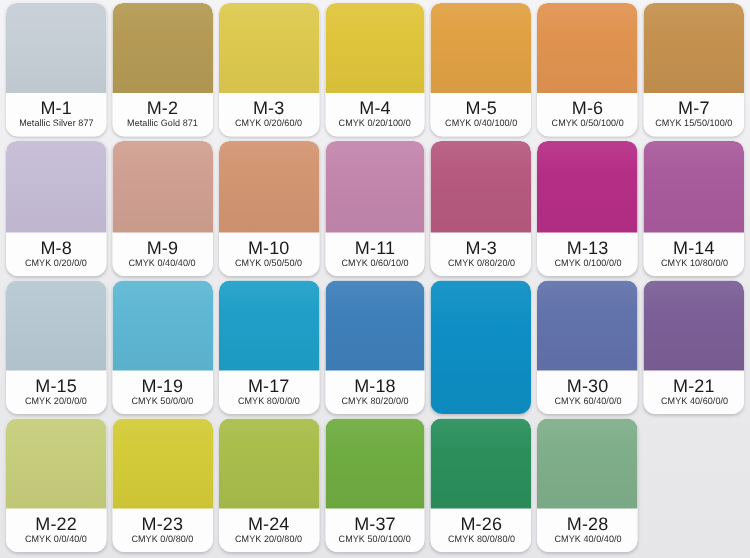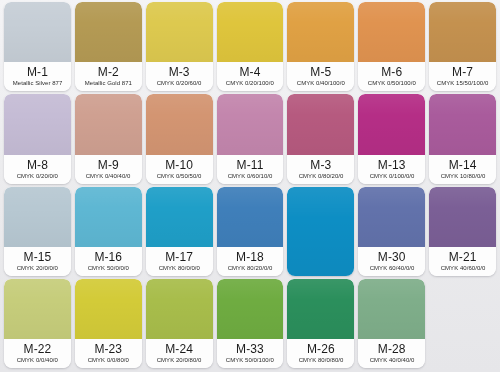--- a/index.html
+++ b/index.html
@@ -194,21 +194,21 @@
       <div class="swatch-card">
         <div class="swatch-color" style="background: rgb(183, 200, 210);"></div>
         <div class="swatch-label">
           <div class="swatch-code">M-15</div>
           <div class="swatch-formula">CMYK 20/0/0/0</div>
         </div>
       </div>
       <div class="swatch-card">
         <div class="swatch-color" style="background: rgb(94, 183, 211);"></div>
         <div class="swatch-label">
-          <div class="swatch-code">M-16</div>
+          <div class="swatch-code">M-19</div>
           <div class="swatch-formula">CMYK 50/0/0/0</div>
         </div>
       </div>
       <div class="swatch-card">
         <div class="swatch-color" style="background: rgb(31, 159, 200);"></div>
         <div class="swatch-label">
           <div class="swatch-code">M-17</div>
           <div class="swatch-formula">CMYK 80/0/0/0</div>
         </div>
       </div>
@@ -253,21 +253,21 @@
       <div class="swatch-card">
         <div class="swatch-color" style="background: rgb(168, 189, 75);"></div>
         <div class="swatch-label">
           <div class="swatch-code">M-24</div>
           <div class="swatch-formula">CMYK 20/0/80/0</div>
         </div>
       </div>
       <div class="swatch-card">
         <div class="swatch-color" style="background: rgb(111, 172, 65);"></div>
         <div class="swatch-label">
-          <div class="swatch-code">M-33</div>
+          <div class="swatch-code">M-37</div>
           <div class="swatch-formula">CMYK 50/0/100/0</div>
         </div>
       </div>
       <div class="swatch-card">
         <div class="swatch-color" style="background: rgb(43, 143, 92);"></div>
         <div class="swatch-label">
           <div class="swatch-code">M-26</div>
           <div class="swatch-formula">CMYK 80/0/80/0</div>
         </div>
       </div>

